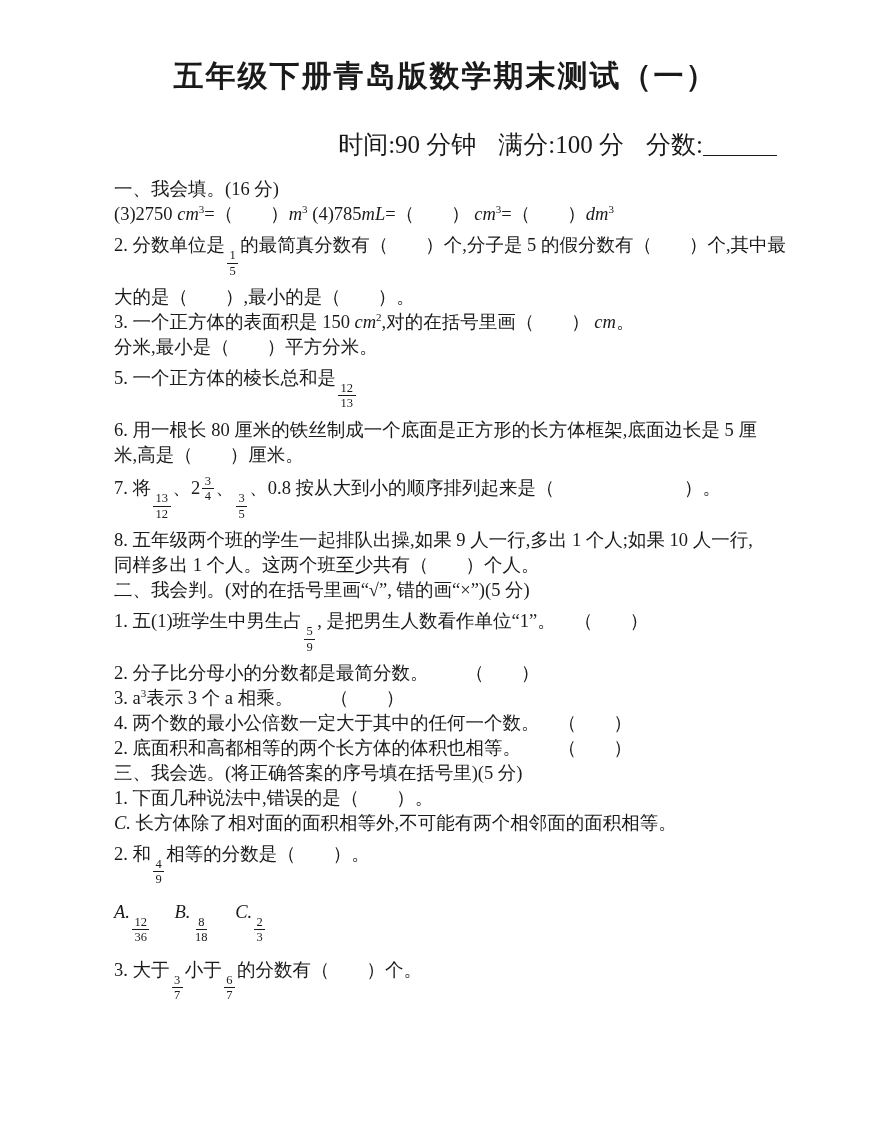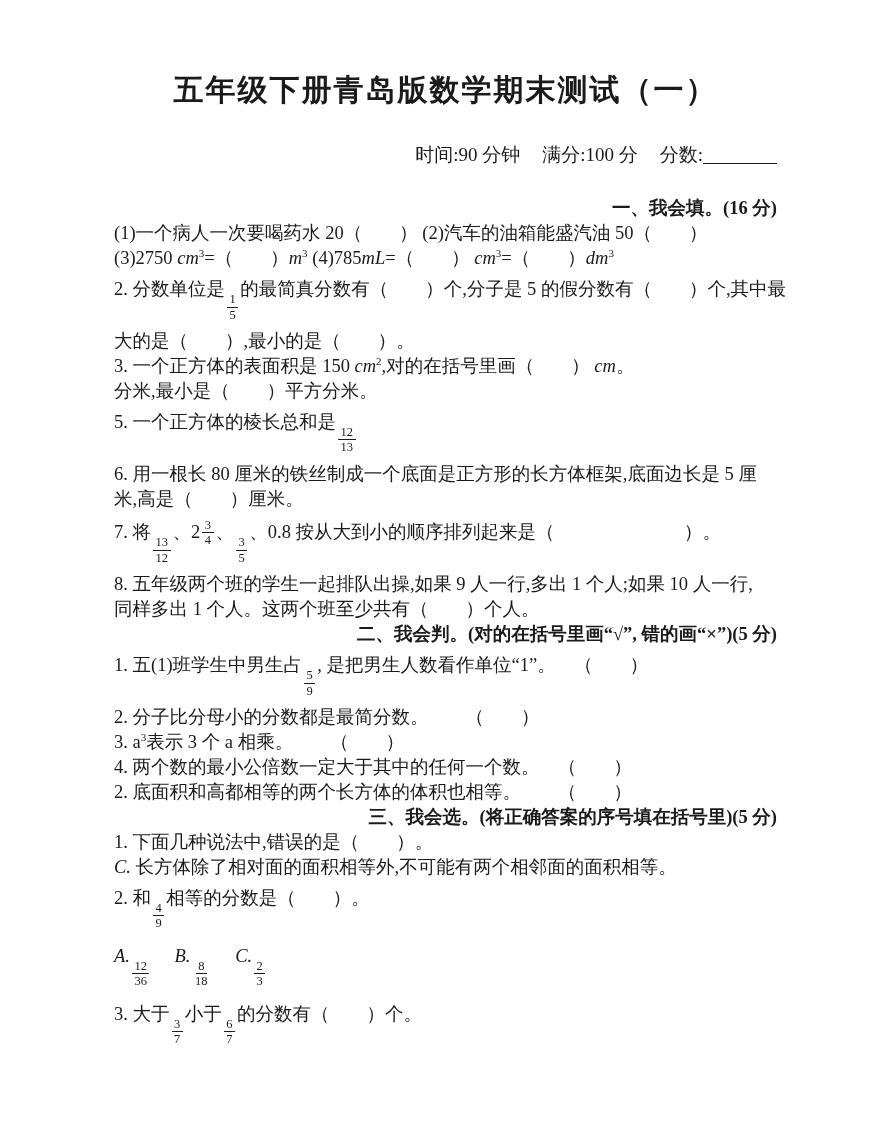--- a/index.html
+++ b/index.html
@@ -15,43 +15,43 @@
   .content{
     position:absolute;
     left:114px;right:112px;top:58px;
   }
   .title{
     text-align:center;
     font-size:30px;
     font-weight:700;
     letter-spacing:2px;
     line-height:1.2;
-    margin:14px 0 34px 0;
+    margin:0 0 34px 0;
   }
   .meta{
     text-align:right;
-    font-size:19px;
-    margin-bottom:28px;
+    font-size:25px;
+    margin-bottom:16px;
     white-space:nowrap;
   }
   .meta .gap{display:inline-block;width:22px;}
   .score-blank{
     display:inline-block;
     width:74px;
     height:1em;
     border-bottom:1.6px solid #1a1a1a;
     vertical-align:-3px;
   }
   .line{
     font-size:18.5px;
     line-height:25px;
     white-space:nowrap;
   }
   .line.tall{padding:6px 0 7px 0;}
-  .line.sec{font-weight:700;text-align:right;}
+  .line.sec{font-weight:400;}
   .it{font-style:italic;}
   sup.e{font-size:11px;line-height:0;}
   .frac{
     display:inline-flex;
     flex-direction:column;
     align-items:center;
     vertical-align:-0.65em;
     font-size:12.5px;
     line-height:1.15;
     margin:0 2px;
@@ -66,21 +66,20 @@
 <body>
 
 <div class="page">
   <div class="content">
     <h1 class="title">五年级下册青岛版数学期末测试（一）</h1>
     <div class="meta">
       <span>时间:90 分钟</span><span class="gap"></span><span>满分:100 分</span><span class="gap"></span><span>分数:</span><span class="score-blank"></span>
     </div>
     <div id="body-lines">
         <div class="line sec"><span>一、我会填。(16 分)</span></div>
-        <div class="line"><span>(1)一个病人一次要喝药水 20（　　）  (2)汽车的油箱能盛汽油 50（　　）</span></div>
         <div class="line"><span>(3)2750 </span><span><span class="it">cm</span><sup class="e">3</sup></span><span>=（　　）</span><span><span class="it">m</span><sup class="e">3</sup></span><span>  (4)785</span><span class="it">mL</span><span>=（　　） </span><span><span class="it">cm</span><sup class="e">3</sup></span><span>=（　　）</span><span><span class="it">dm</span><sup class="e">3</sup></span></div>
         <div class="line tall"><span>2.  分数单位是</span><span class="frac">
             <span class="fn">1</span>
             <span class="fd">5</span>
           </span><span>的最简真分数有（　　）个,分子是 5 的假分数有（　　）个,其中最</span></div>
         <div class="line"><span>大的是（　　）,最小的是（　　）。</span></div>
         <div class="line"><span>3.  一个正方体的表面积是 150 </span><span><span class="it">cm</span><sup class="e">2</sup></span><span>,对的在括号里画（　　） </span><span class="it">cm</span><span>。</span></div>
         <div class="line"><span>分米,最小是（　　）平方分米。</span></div>
         <div class="line tall"><span>5.  一个正方体的棱长总和是</span><span class="frac">
             <span class="fn">12</span>

